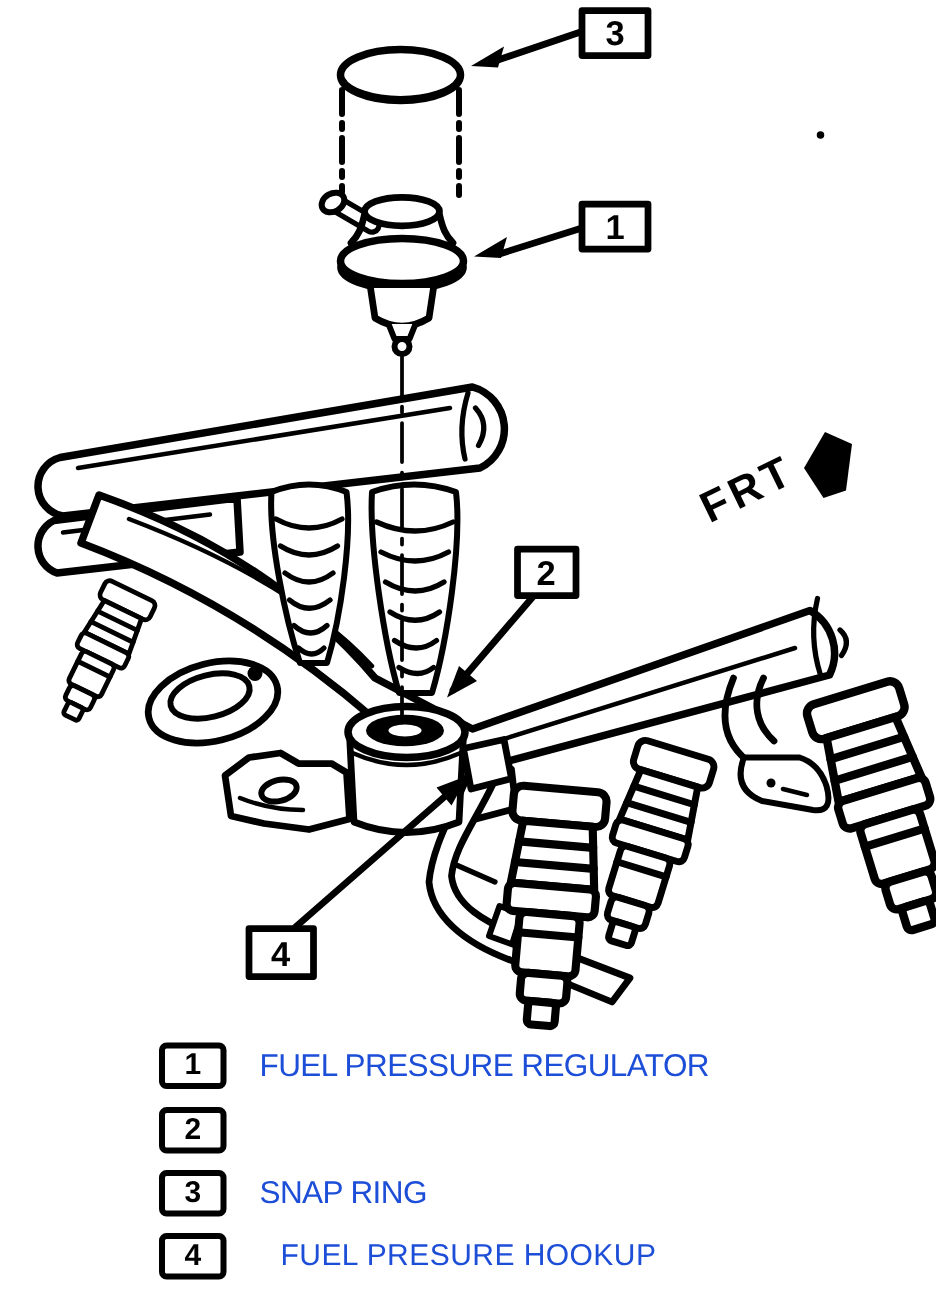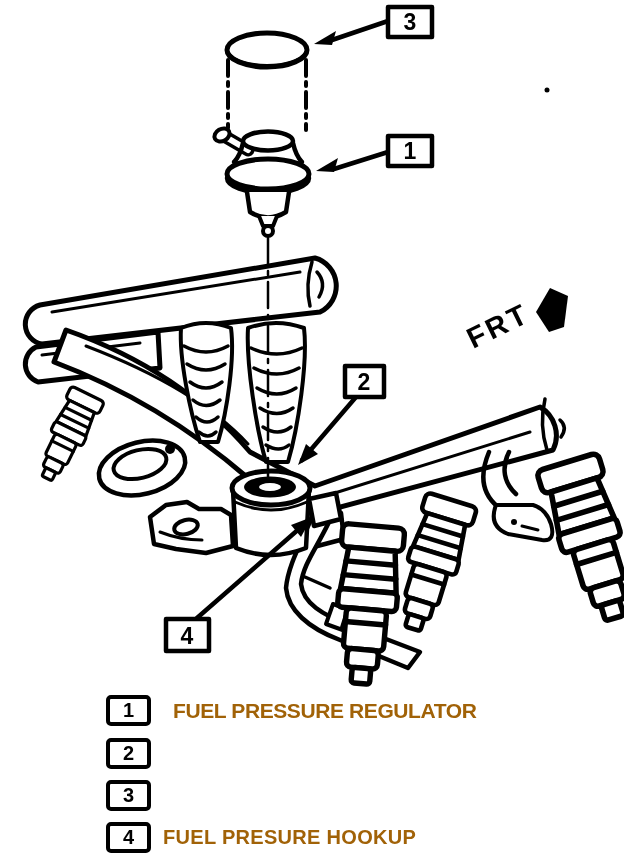--- a/index.html
+++ b/index.html
@@ -15,24 +15,24 @@
     font-family:"Liberation Sans",sans-serif;font-weight:bold;font-size:29px;letter-spacing:3px;
   }
   .legend{position:absolute;left:0;top:693px;width:624px;height:171px;}
   .legend-row{position:absolute;left:106px;display:flex;align-items:center;}
   .legend-box{
     width:37px;height:23px;border:4px solid #000;border-radius:5px;
     display:flex;align-items:center;justify-content:center;
     font-size:20px;font-weight:bold;color:#000;flex:none;
   }
   .legend-label{
-    margin-left:22px;font-size:21px;font-weight:bold;color:#a16207;
+    margin-left:22px;font-size:21px;font-weight:normal;color:#1d4ed8;
     letter-spacing:-0.4px;white-space:nowrap;
   }
-  .legend-label.plain{font-size:20px;letter-spacing:0.3px;margin-left:12px;}
+  .legend-label.plain{font-size:20px;letter-spacing:0.3px;margin-left:36px;}
   .r1{top:2px;} .r2{top:45px;} .r3{top:87px;} .r4{top:129px;}
 </style>
 </head>
 <body>
 
 <div class="stage">
 
   <svg class="diagram-svg" width="624" height="864" viewBox="0 0 624 864" stroke-linecap="round" stroke-linejoin="round" fill="none" stroke="#000">
 
     <defs>
@@ -188,20 +188,21 @@
   <div class="legend">
     <div class="legend-row r1">
       <span class="legend-box">1</span>
       <span class="legend-label">FUEL PRESSURE REGULATOR</span>
     </div>
     <div class="legend-row r2">
       <span class="legend-box">2</span>
     </div>
     <div class="legend-row r3">
       <span class="legend-box">3</span>
+      <span class="legend-label">SNAP RING</span>
     </div>
     <div class="legend-row r4">
       <span class="legend-box">4</span>
       <span class="legend-label plain">FUEL PRESURE HOOKUP</span>
     </div>
   </div>
 
 </div>
 
 </body></html>

